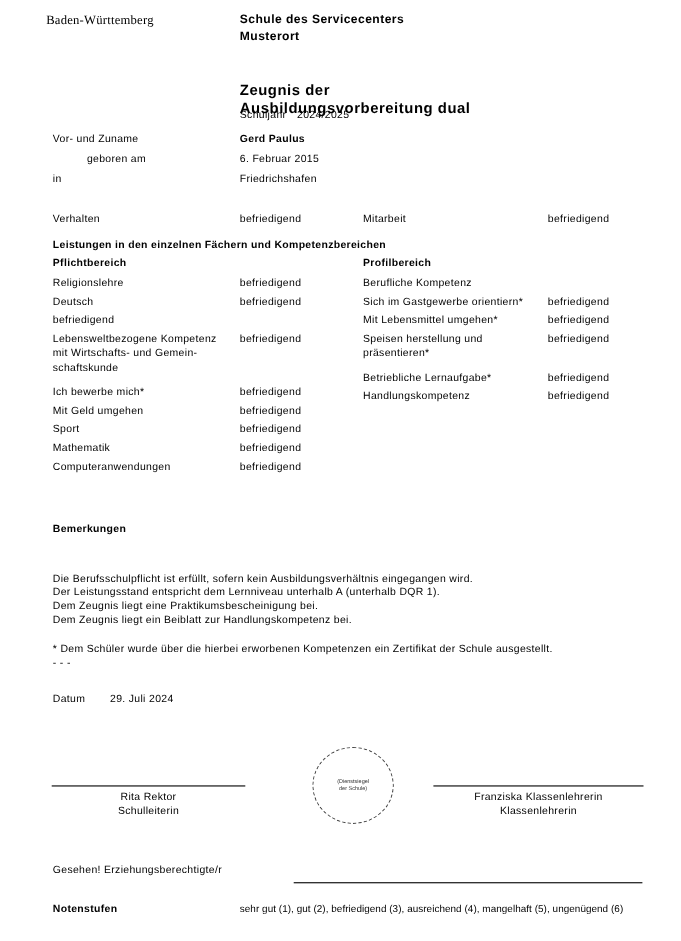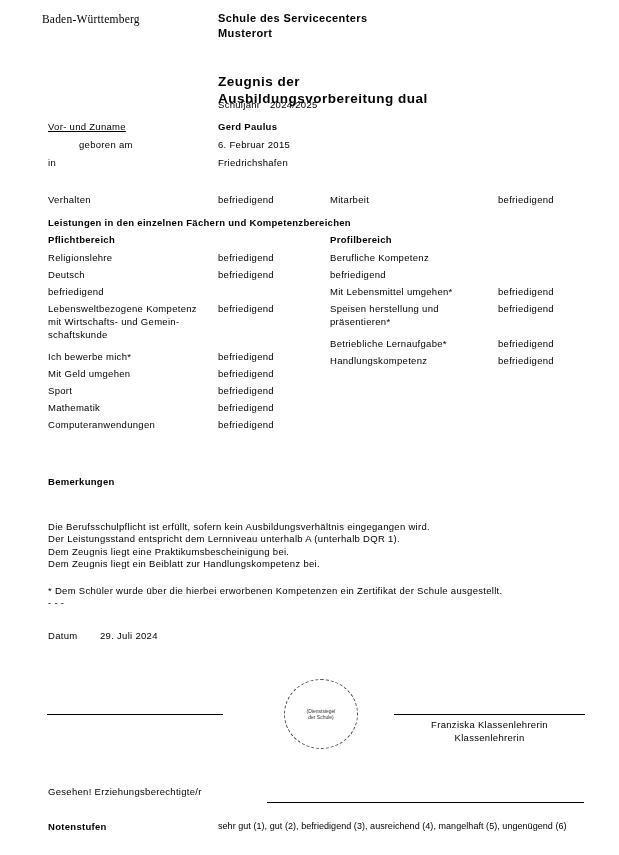--- a/index.html
+++ b/index.html
@@ -43,21 +43,21 @@
 
   <div class="abs serif" style="left:42px;top:13px;">Baden-Württemberg</div>
   <div class="abs school" style="left:218px;top:11px;">Schule des Servicecenters
 Musterort</div>
   <div class="abs title" style="left:218px;top:52px;">Zeugnis der
 Ausbildungsvorbereitung dual</div>
 
   <div class="abs" style="left:218px;top:99px;">Schuljahr</div>
   <div class="abs" style="left:270px;top:99px;">2024/2025</div>
 
-  <div class="abs" style="left:48px;top:121px;text-decoration:underline;">Vor- und Zuname</div>
+  <div class="abs" style="left:48px;top:121px;">Vor- und Zuname</div>
   <div class="abs b" style="left:218px;top:121px;">Gerd Paulus</div>
   <div class="abs" style="left:48px;top:139px;margin-left:31px;">geboren am</div>
   <div class="abs" style="left:218px;top:139px;">6. Februar 2015</div>
   <div class="abs" style="left:48px;top:157px;">in</div>
   <div class="abs" style="left:218px;top:157px;">Friedrichshafen</div>
 
   <div class="abs" style="left:48px;top:194px;">Verhalten</div>
   <div class="abs" style="left:218px;top:194px;">befriedigend</div>
   <div class="abs" style="left:330px;top:194px;">Mitarbeit</div>
   <div class="abs" style="left:498px;top:194px;">befriedigend</div>
@@ -105,20 +105,21 @@
         <span>befriedigend</span>
       </div>
   </div>
 
   <div class="col colR" style="left:330px;top:251px;width:276px;">
     <div class="srow">
         <span class="nm">Berufliche Kompetenz</span>
         <span></span>
       </div>
     <div class="srow">
+        <span class="nm">Sich im Gastgewerbe orientiern*</span>
         <span>befriedigend</span>
       </div>
     <div class="srow">
         <span class="nm">Mit Lebensmittel umgehen*</span>
         <span>befriedigend</span>
       </div>
     <div class="srow">
         <span class="nm">Speisen herstellung und
 präsentieren*</span>
         <span>befriedigend</span>
@@ -138,20 +139,24 @@
 Der Leistungsstand entspricht dem Lernniveau unterhalb A (unterhalb DQR 1).
 Dem Zeugnis liegt eine Praktikumsbescheinigung bei.
 Dem Zeugnis liegt ein Beiblatt zur Handlungskompetenz bei.</div>
   <div class="abs" style="left:48px;top:585px;width:550px;">* Dem Schüler wurde über die hierbei erworbenen Kompetenzen ein Zertifikat der Schule ausgestellt.</div>
   <div class="abs" style="left:48px;top:597px;">- - -</div>
 
   <div class="abs" style="left:48px;top:630px;">Datum</div>
   <div class="abs" style="left:100px;top:630px;">29. Juli 2024</div>
 
   <div class="abs sigline" style="left:47px;top:714px;width:176px;"></div>
+  <div class="abs sigtext" style="left:47px;top:719px;width:176px;">
+    <div>Rita Rektor</div>
+    <div>Schulleiterin</div>
+  </div>
 
   <div class="abs seal" style="left:284px;top:679px;">
     <div class="sealtxt">(Dienstsiegel
 der Schule)</div>
   </div>
 
   <div class="abs sigline" style="left:394px;top:714px;width:191px;"></div>
   <div class="abs sigtext" style="left:394px;top:719px;width:191px;">
     <div>Franziska Klassenlehrerin</div>
     <div>Klassenlehrerin</div>

